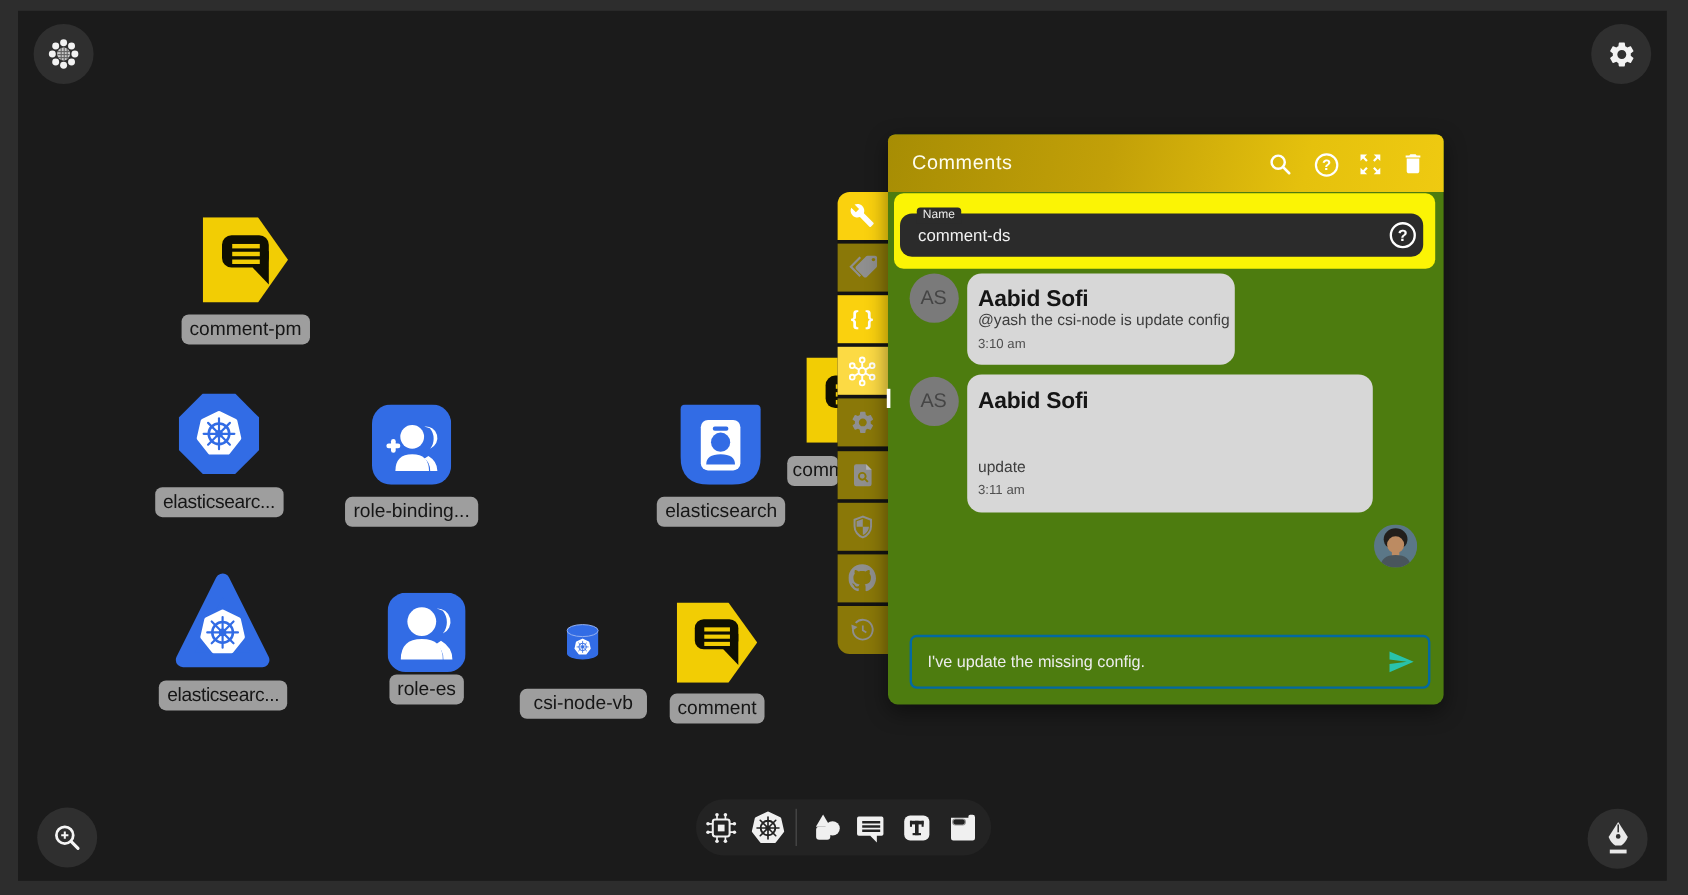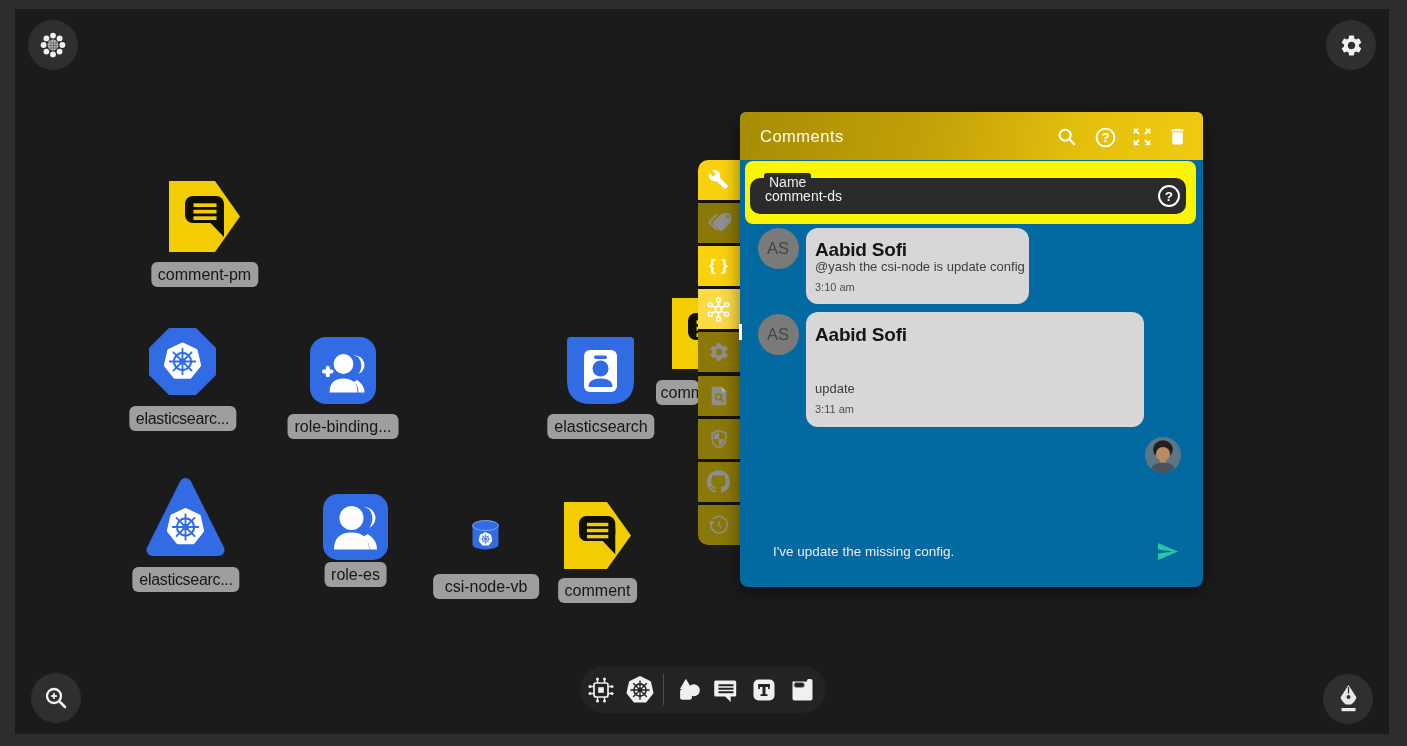--- a/index.html
+++ b/index.html
@@ -4,27 +4,27 @@
 <style>
 html,body{margin:0;padding:0}
 body{width:1407px;height:746px;background:#2d2d2d;font-family:"Liberation Sans",sans-serif;position:relative;overflow:hidden}
 .canvas{position:absolute;left:15px;top:9px;width:1374px;height:725px;background:#1b1b1b}
 .cbtn{position:absolute;width:50px;height:50px;border-radius:50%;background:#2f2f2f;display:flex;align-items:center;justify-content:center;z-index:5}
 .node{position:absolute;z-index:1}
 .nlabel{position:absolute;background:#9e9e9e;color:#161616;font-size:16px;border-radius:6px;height:25px;line-height:26px;text-align:right;white-space:nowrap;padding:0 7px;z-index:1;box-sizing:border-box}
 .vbtn{position:absolute;left:697.5px;width:42.5px;height:40px;display:flex;align-items:center;justify-content:center;z-index:2}
 .oliv{background:#8a7808}
 .bryl{background:#fad10e}
-#panel{position:absolute;left:740px;top:112px;width:463px;height:475px;background:#0369a1;border-radius:6px 6px 8px 8px;box-shadow:0 6px 18px rgba(0,0,0,.45);z-index:3}
+#panel{position:absolute;left:740px;top:112px;width:463px;height:475px;background:#4d7c0f;border-radius:6px 6px 8px 8px;box-shadow:0 6px 18px rgba(0,0,0,.45);z-index:3}
 #phead{position:absolute;left:0;top:0;width:463px;height:48px;border-radius:6px 6px 0 0;background:linear-gradient(102deg,#a78d04 0%,#c2a008 40%,#e5c10d 75%,#efca11 100%)}
 #phead .ttl{position:absolute;left:20px;top:0;line-height:48px;font-size:16.5px;color:#fdfdee;letter-spacing:.5px}
 .hic{position:absolute;top:14px}
 #nameblk{position:absolute;left:5px;top:49px;width:451px;height:63px;background:#fbf405;border-radius:8px}
 #nameinp{position:absolute;left:5px;top:16.5px;width:436px;height:36px;background:#2b2b2b;border-radius:10px}
-#nametab{position:absolute;left:14px;top:-5px;background:#2b2b2b;border-radius:3px 3px 0 0;color:#ececec;font-size:14px;padding:1px 5px 1px 5px}
+#nametab{position:absolute;left:14px;top:-5px;background:#2b2b2b;border-radius:3px 3px 0 0;color:#ececec;font-size:10px;padding:1px 5px 1px 5px}
 .bub{position:absolute;background:#d7d7d7;border-radius:12px;color:#3d3d3d;font-size:13px}
 .bub b{display:block;color:#151515;font-size:19px;letter-spacing:-.2px}
 .avatar{position:absolute;width:41px;height:41px;border-radius:50%;background:#7a7a7a;color:#454545;font-size:16.5px;display:flex;align-items:center;justify-content:center}
 .time{font-size:11px;color:#4f4f4f}
 #sendbox{position:absolute;left:18px;top:417px;width:417px;height:41px;border:2px solid #0369a1;border-radius:6px;color:#ececec;font-size:13.5px;line-height:41px;padding-left:13px}
 #btoolbar{position:absolute;left:580px;top:666px;width:246px;height:47px;border-radius:23.5px;background:#232323;z-index:4}
 .bic{position:absolute;top:50%;transform:translate(-50%,-50%)}
 </style>
 </head>
 <body>

